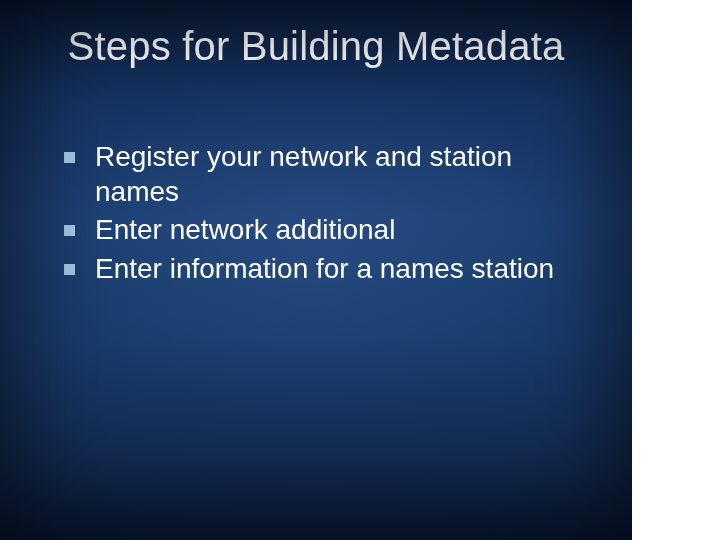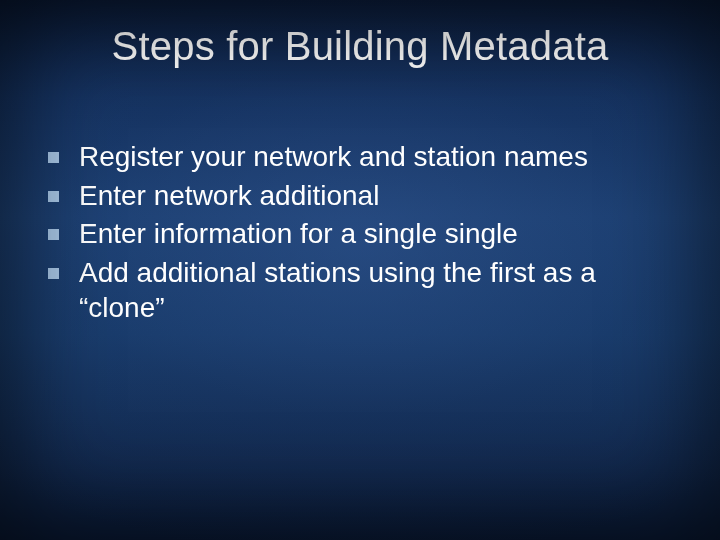--- a/index.html
+++ b/index.html
@@ -4,21 +4,21 @@
 <style>
   html, body {
     margin: 0;
     padding: 0;
     width: 720px;
     height: 540px;
     overflow: hidden;
     font-family: Arial, Helvetica, sans-serif;
   }
   .slide {
-    width: 720px;
+    width: 632px;
     height: 540px;
     background:
       radial-gradient(ellipse 120% 90% at 50% 45%,
         rgba(60,95,160,0.35) 0%,
         rgba(40,70,130,0.15) 35%,
         rgba(0,0,0,0) 65%),
       linear-gradient(180deg,
         #0a1a36 0%,
         #13305c 18%,
         #1b3f70 40%,
@@ -44,21 +44,21 @@
     right: 0;
     text-align: center;
     font-size: 40px;
     font-weight: 400;
     color: #ffffff;
     letter-spacing: 0.2px;
   }
   .content {
     position: absolute;
     top: 140px;
-    left: 48px;
+    left: 64px;
     right: 48px;
   }
   .bullet-row {
     display: flex;
     align-items: flex-start;
     margin-bottom: 4px;
   }
   .bullet-icon {
     flex: 0 0 auto;
     width: 11px;
@@ -87,22 +87,18 @@
     </div>
 
 
     <div class="bullet-row">
       <div class="bullet-icon"></div>
       <div class="bullet-text">Enter network additional</div>
     </div>
 
     <div class="bullet-row">
       <div class="bullet-icon"></div>
-      <div class="bullet-text">Enter information for a single single</div>
+      <div class="bullet-text">Enter information for a names station</div>
     </div>
 
-    <div class="bullet-row">
-      <div class="bullet-icon"></div>
-      <div class="bullet-text">Add additional stations using the first as a “clone”</div>
-    </div>
 
   </div>
 </div>
 
 </body></html>

